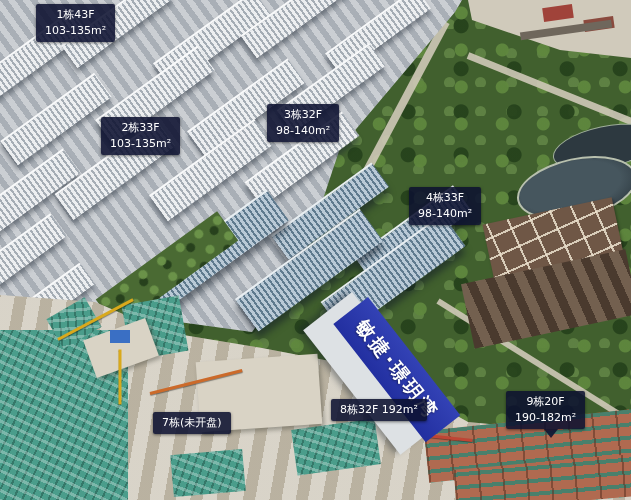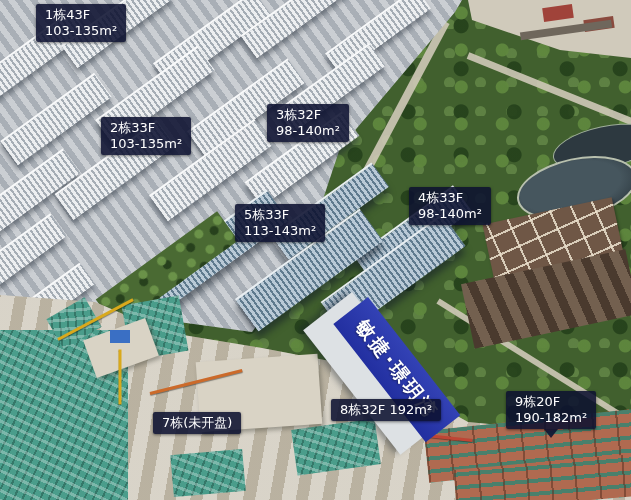--- a/index.html
+++ b/index.html
@@ -51,21 +51,21 @@
   .crane{position:absolute;height:3px;transform-origin:left center;box-shadow:0 1px 1px rgba(0,0,0,.4);}
   
   .rooftop{position:absolute;left:352px;top:292px;width:158px;height:62px;background:#dde1e4;
     transform:rotate(52deg);transform-origin:top left;box-shadow:-4px 4px 6px rgba(20,30,40,.4);}
   .banner{position:absolute;left:368px;top:297px;width:150px;height:44px;
     background:linear-gradient(180deg,#3342b5,#222fa0);transform:rotate(52deg);transform-origin:top left;
     color:#fff;display:flex;align-items:center;justify-content:center;
     font-size:19px;font-weight:bold;letter-spacing:3px;white-space:nowrap;text-shadow:0 1px 2px rgba(0,0,0,.45);}
   
   .label{position:absolute;background:rgba(12,17,48,.88);color:#fff;padding:3px 9px;
-    font-size:13px;line-height:16px;border-radius:2px;white-space:nowrap;
+    font-size:11px;line-height:16px;text-align:center;border-radius:2px;white-space:nowrap;
     z-index:10;box-shadow:0 1px 3px rgba(0,0,0,.5);}
   .lb1{left:36px;top:4px}   .lb2{left:101px;top:117px}
   .lb3{left:267px;top:104px}.lb4{left:409px;top:187px}
   .lb5{left:235px;top:204px}.lb8{left:331px;top:399px}
   .lb7{left:153px;top:412px}.lb9{left:506px;top:391px}
   .pointer{position:absolute;left:544px;top:429px;width:0;height:0;z-index:10;
     border-left:7px solid transparent;border-right:7px solid transparent;border-top:9px solid rgba(12,17,48,.88);}
 </style>
 </head>
 <body>
@@ -143,24 +143,20 @@
     <div>103-135m²</div>
   </div>
   <div class="label lb3">
     <div>3栋32F</div>
     <div>98-140m²</div>
   </div>
   <div class="label lb4">
     <div>4栋33F</div>
     <div>98-140m²</div>
   </div>
-  <div class="label lb5">
-    <div>5栋33F</div>
-    <div>113-143m²</div>
-  </div>
   <div class="label lb8">
     <div>8栋32F 192m²</div>
   </div>
   <div class="label lb7">
     <div>7栋(未开盘)</div>
   </div>
   <div class="label lb9">
     <div>9栋20F</div>
     <div>190-182m²</div>
   </div>

